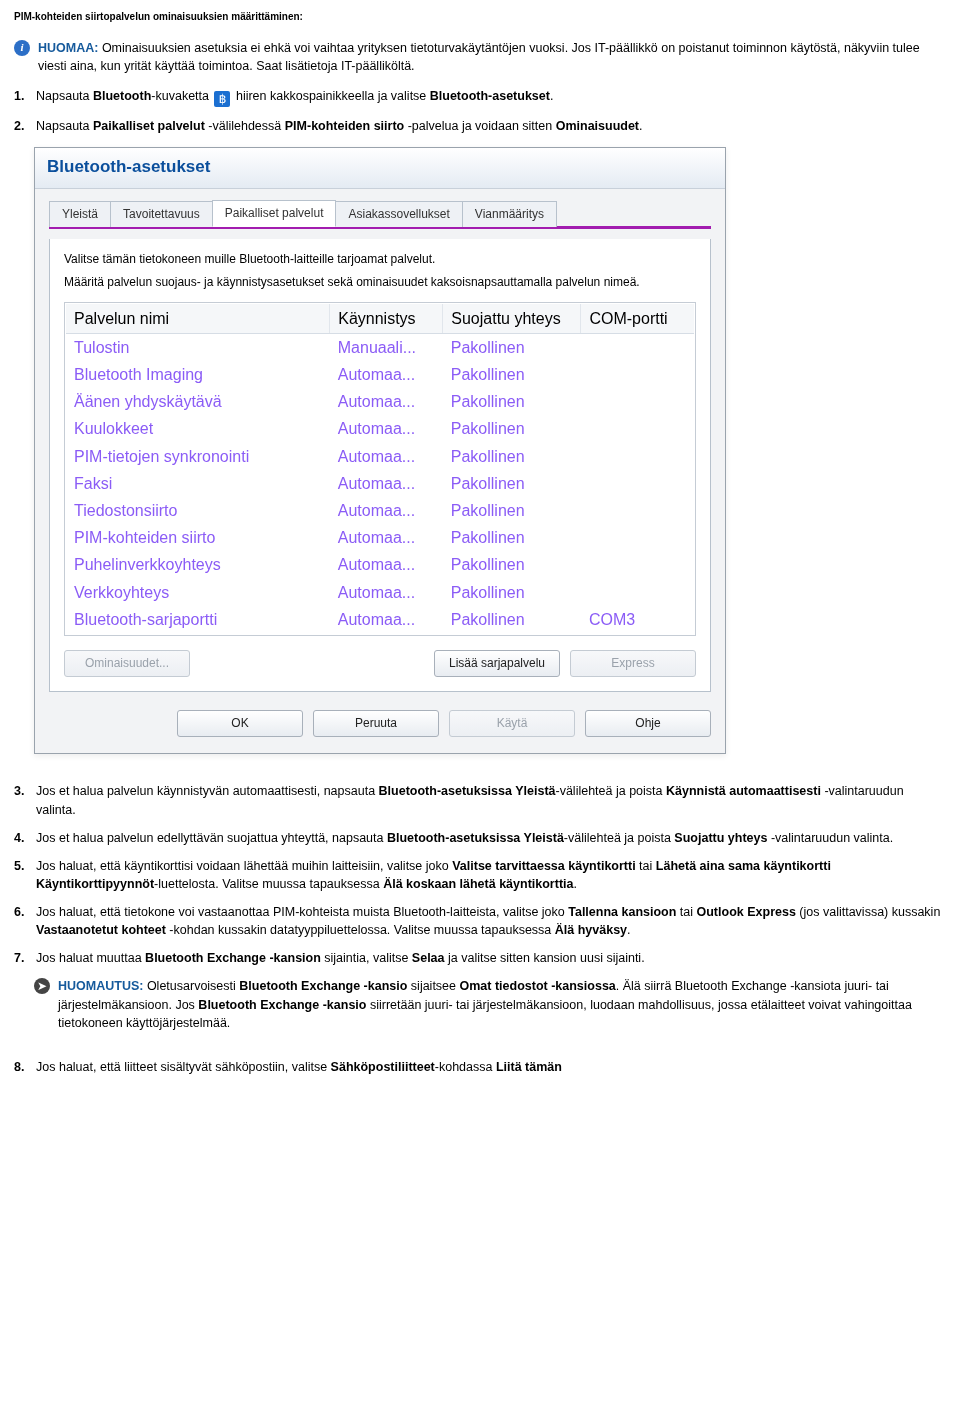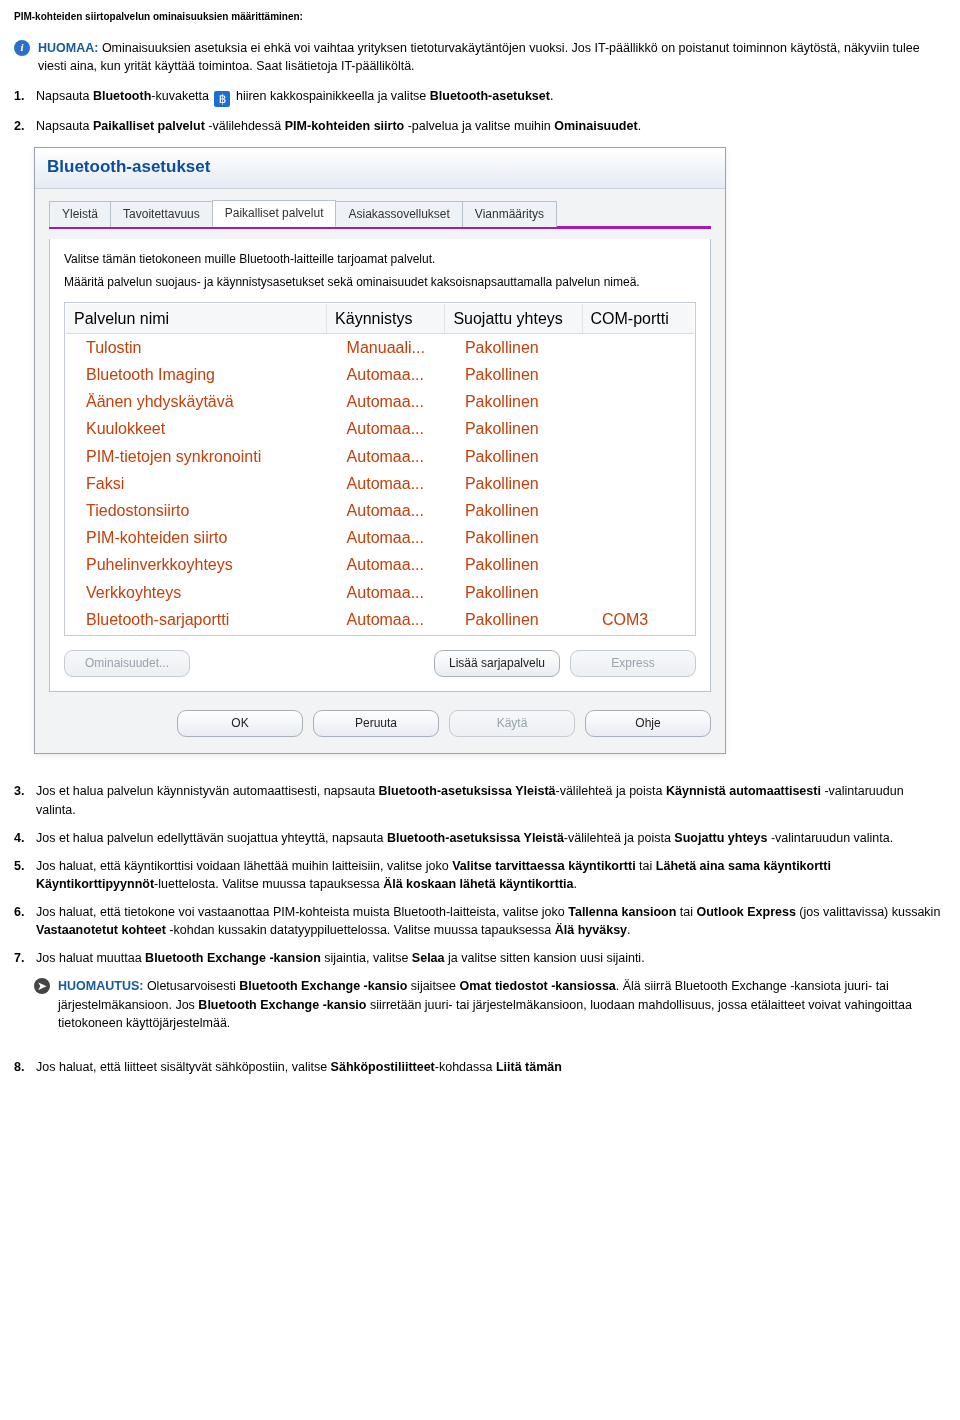--- a/index.html
+++ b/index.html
@@ -155,36 +155,36 @@
   table.services th {
     text-align: left;
     font-weight: normal;
     padding: 3px 8px;
     background: #f5f7f9;
     border-bottom: 1px solid #d6dde5;
     border-right: 1px solid #e1e6ec;
   }
   table.services th:last-child { border-right: none; }
   table.services td {
-    padding: 2px 20px;
-    color: #c2410c;
+    padding: 2px 8px;
+    color: #8b5cf6;
   }
   .btn-row {
     display: flex;
     gap: 10px;
     margin-top: 14px;
     justify-content: flex-start;
   }
   .btn-row.right { justify-content: flex-end; margin-top: 18px; }
   .btn {
     min-width: 100px;
     padding: 4px 12px;
     border: 1px solid #a8b0ba;
     background: linear-gradient(#ffffff, #e8ecf1);
-    border-radius: 9px;
+    border-radius: 3px;
     text-align: center;
     color: #222;
     cursor: default;
   }
   .btn.disabled {
     color: #9aa2ab;
     background: linear-gradient(#f7f8fa, #eceff3);
     border-color: #c4cbd3;
   }
 </style>
@@ -200,21 +200,21 @@
   <div>
     <span class="b blue">HUOMAA:</span><span> Ominaisuuksien asetuksia ei ehkä voi vaihtaa yrityksen tietoturvakäytäntöjen vuoksi. Jos IT-päällikkö on poistanut toiminnon käytöstä, näkyviin tulee viesti aina, kun yrität käyttää toimintoa. Saat lisätietoja IT-päälliköltä.</span>
   </div>
 </div>
 
 <ol class="steps" style="counter-reset: step 0;">
   <li>
     <span>Napsauta </span><span class="b">Bluetooth</span><span>-kuvaketta </span><span class="bt-icon">฿</span><span> hiiren kakkospainikkeella ja valitse </span><span class="b">Bluetooth-asetukset</span><span>.</span>
   </li>
   <li>
-    <span>Napsauta </span><span class="b">Paikalliset palvelut</span><span> -välilehdessä </span><span class="b">PIM-kohteiden siirto</span><span> -palvelua ja valitse muihin </span><span class="b">Ominaisuudet</span><span>.</span>
+    <span>Napsauta </span><span class="b">Paikalliset palvelut</span><span> -välilehdessä </span><span class="b">PIM-kohteiden siirto</span><span> -palvelua ja voidaan sitten </span><span class="b">Ominaisuudet</span><span>.</span>
   </li>
 </ol>
 
 <div class="screenshot-wrap">
   <div class="dlg">
     <div class="dlg-title">Bluetooth-asetukset</div>
     <div class="dlg-body">
       <div class="tabbar">
         <div class="tab">Yleistä</div>
         <div class="tab">Tavoitettavuus</div>

